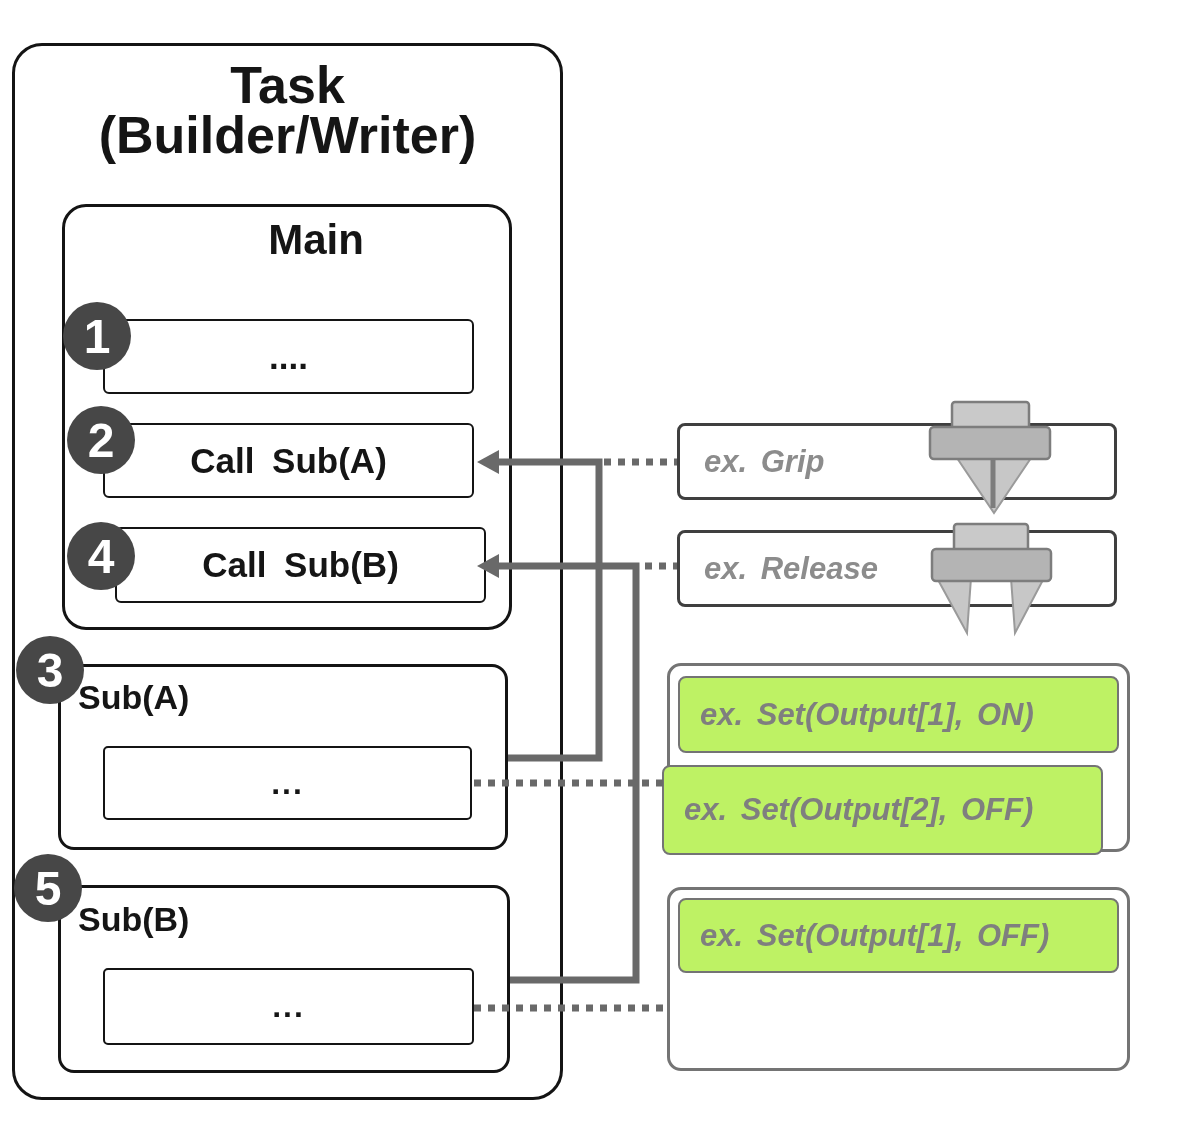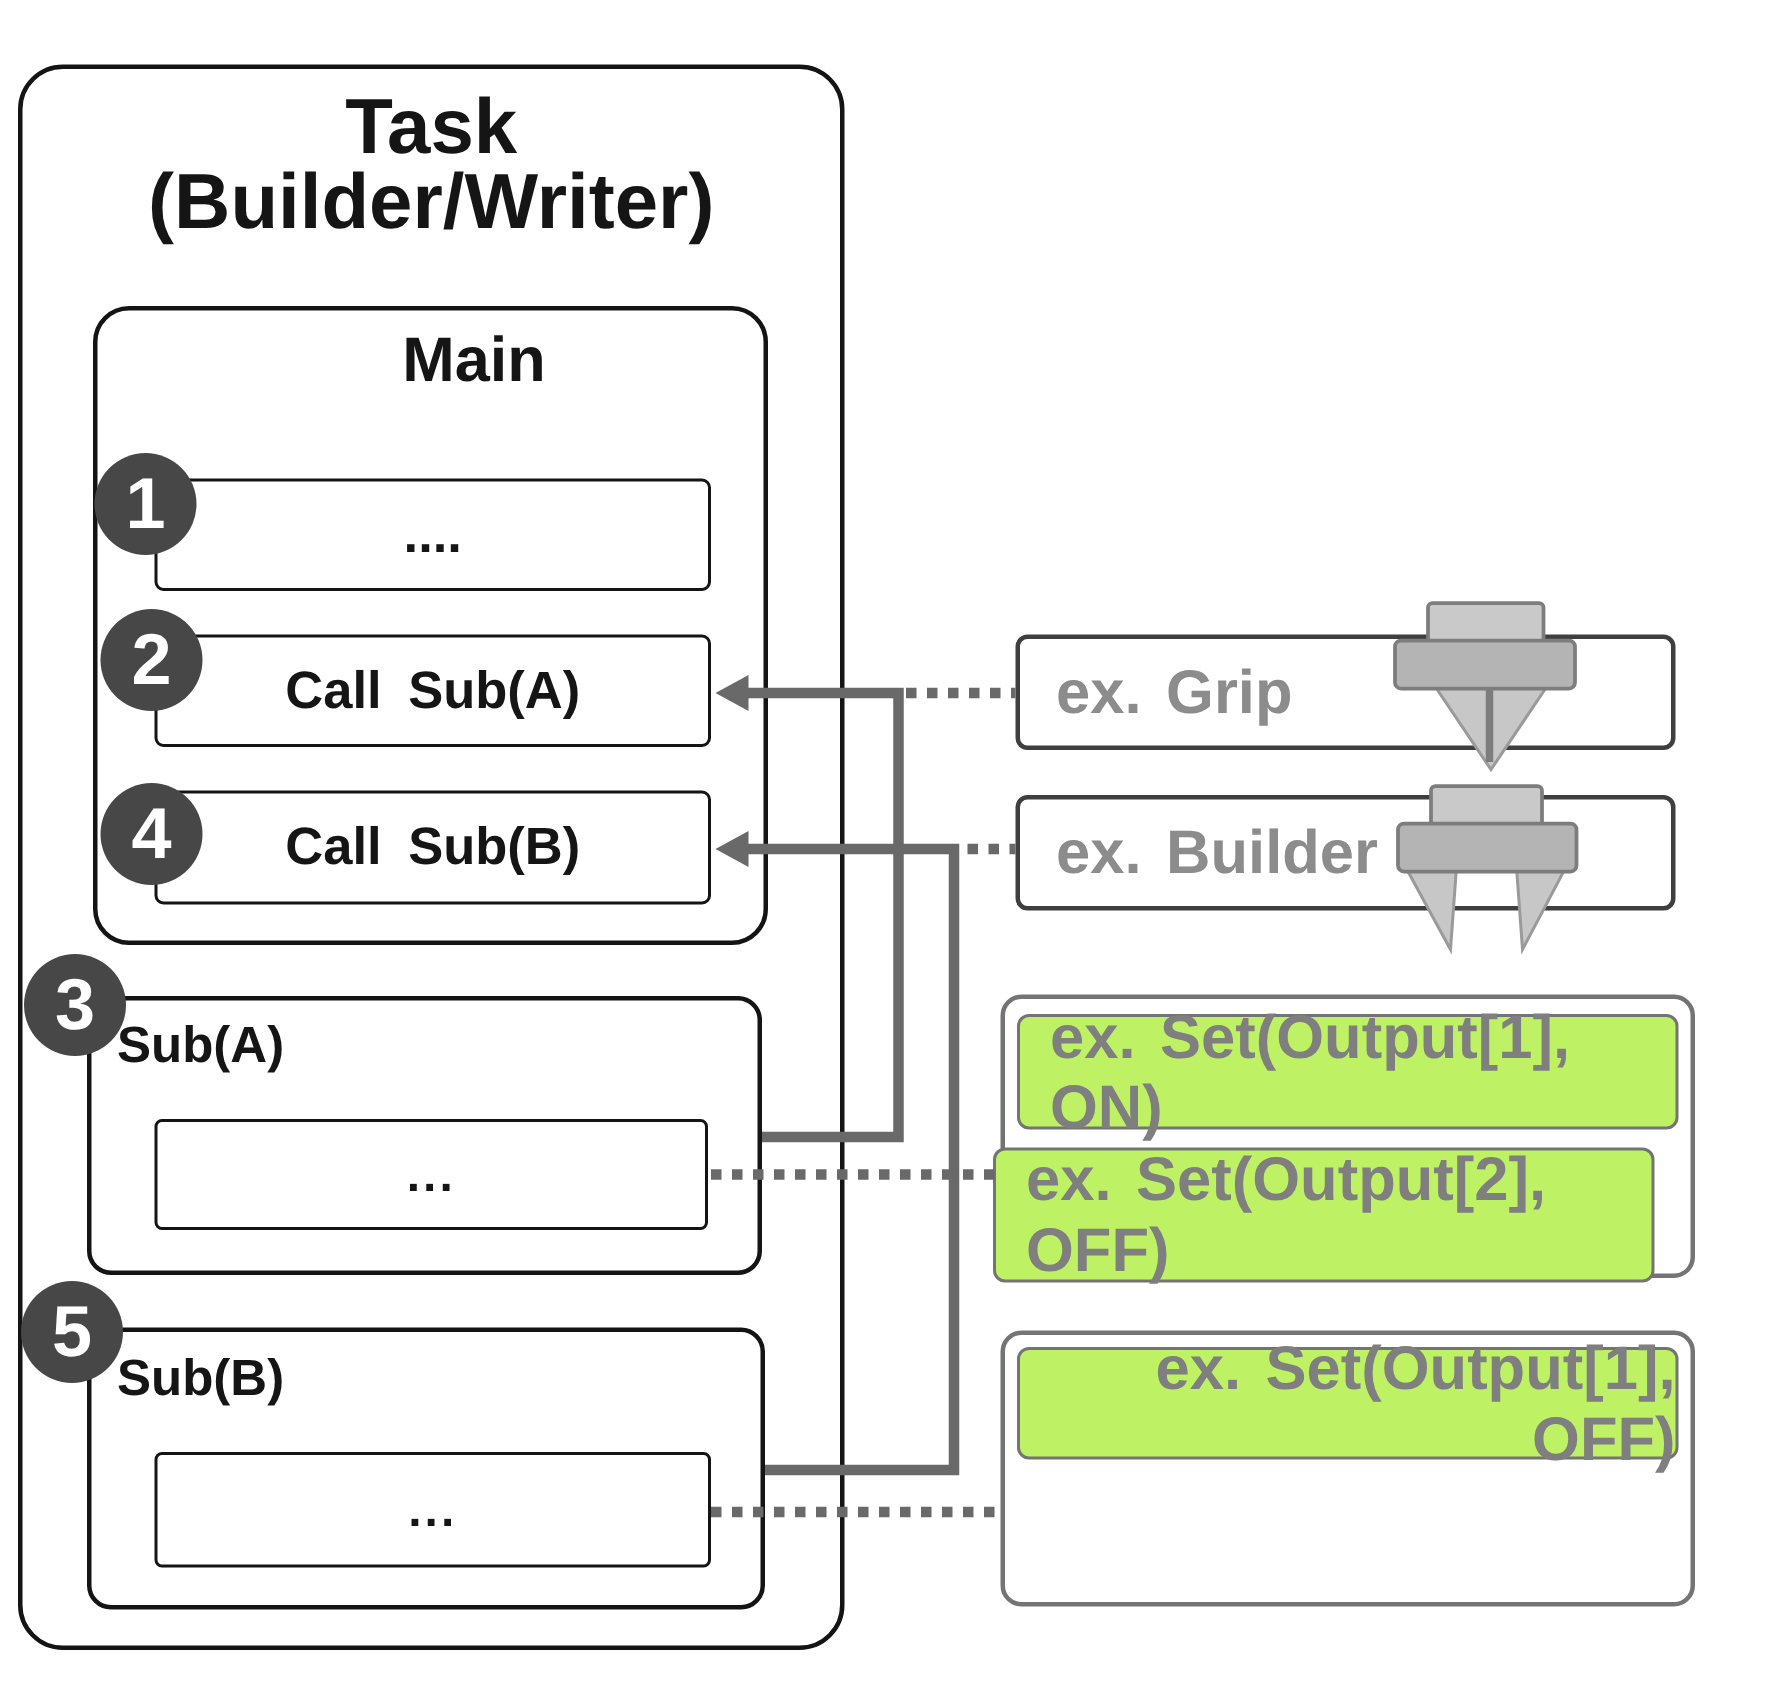--- a/index.html
+++ b/index.html
@@ -12,37 +12,37 @@
   .blackbox{border:3px solid #141414;border-radius:16px;background:#fff;}
   .task-box{left:12px;top:43px;width:551px;height:1057px;border-radius:30px;}
   .task-title{left:12px;top:60px;width:551px;text-align:center;font-size:52px;line-height:50px;}
   .main-box{left:62px;top:204px;width:450px;height:426px;border-radius:24px;}
   .main-title{left:62px;top:216px;width:508px;text-align:center;font-size:42px;}
   
   .stepbox{border:2.5px solid #141414;border-radius:6px;background:#fff;
     display:flex;align-items:center;justify-content:center;font-size:35px;word-spacing:8px;}
   .step1{left:103px;top:319px;width:371px;height:75px;}
   .step2{left:103px;top:423px;width:371px;height:75px;}
-  .step3{left:103px;top:527px;width:371px;height:76px;}
+  .step3{left:115px;top:527px;width:371px;height:76px;}
   
   .badge{width:68px;height:68px;border-radius:50%;background:#474747;color:#fff;
     display:flex;align-items:center;justify-content:center;font-size:48px;z-index:3;}
   .b1{left:63px;top:302px;} .b2{left:67px;top:406px;} .b4{left:67px;top:522px;}
   .b3{left:16px;top:636px;} .b5{left:14px;top:854px;}
   
   .suba{left:58px;top:664px;width:450px;height:186px;border-radius:16px;}
   .subb{left:58px;top:885px;width:452px;height:188px;border-radius:16px;}
   .subtitle{font-size:34px;}
   .suba-t{left:78px;top:678px;} .subb-t{left:78px;top:900px;}
   .innerbox{border:2.5px solid #141414;border-radius:5px;background:#fff;
     display:flex;align-items:center;justify-content:center;font-size:32px;letter-spacing:2px;}
   .suba-i{left:103px;top:746px;width:369px;height:74px;}
   .subb-i{left:103px;top:968px;width:371px;height:77px;}
   
-  .graytext{color:#8c8c8c;font-size:41px;word-spacing:5px;}
+  .graytext{color:#8c8c8c;font-size:31px;word-spacing:5px;font-style:italic;}
   .exbox{border:3px solid #3f3f3f;border-radius:8px;background:#fff;
     display:flex;align-items:center;padding-left:24px;}
   .grip-box{left:677px;top:423px;width:440px;height:77px;}
   .release-box{left:677px;top:530px;width:440px;height:77px;}
   .setgroup{border:3px solid #747474;border-radius:14px;background:#fff;}
   .setgA{left:667px;top:663px;width:463px;height:189px;}
   .setgB{left:667px;top:887px;width:463px;height:184px;}
   .setitem{border:2.5px solid #747474;border-radius:8px;background:#bef264;
     display:flex;align-items:center;padding-left:20px;color:#7f7f7f;}
   .sA1{left:678px;top:676px;width:441px;height:77px;}
@@ -80,21 +80,21 @@
 
   <div class="abs blackbox subb"></div>
   <div class="abs subtitle subb-t">Sub(B)</div>
   <div class="abs innerbox subb-i">...</div>
   <div class="abs badge b5">5</div>
 
   <div class="abs exbox graytext grip-box">
     <span>ex. Grip</span>
   </div>
   <div class="abs exbox graytext release-box">
-    <span>ex. Builder</span>
+    <span>ex. Release</span>
   </div>
 
   <div class="abs setgroup setgA"></div>
   <div class="abs setitem graytext sA1">ex. Set(Output[1], ON)</div>
   <div class="abs setitem graytext sA2">ex. Set(Output[2], OFF)</div>
 
   <div class="abs setgroup setgB"></div>
   <div class="abs setitem graytext sB1">ex. Set(Output[1], OFF)</div>
 
   <svg class="overlay" width="1185" height="1126" viewBox="0 0 1185 1126">

